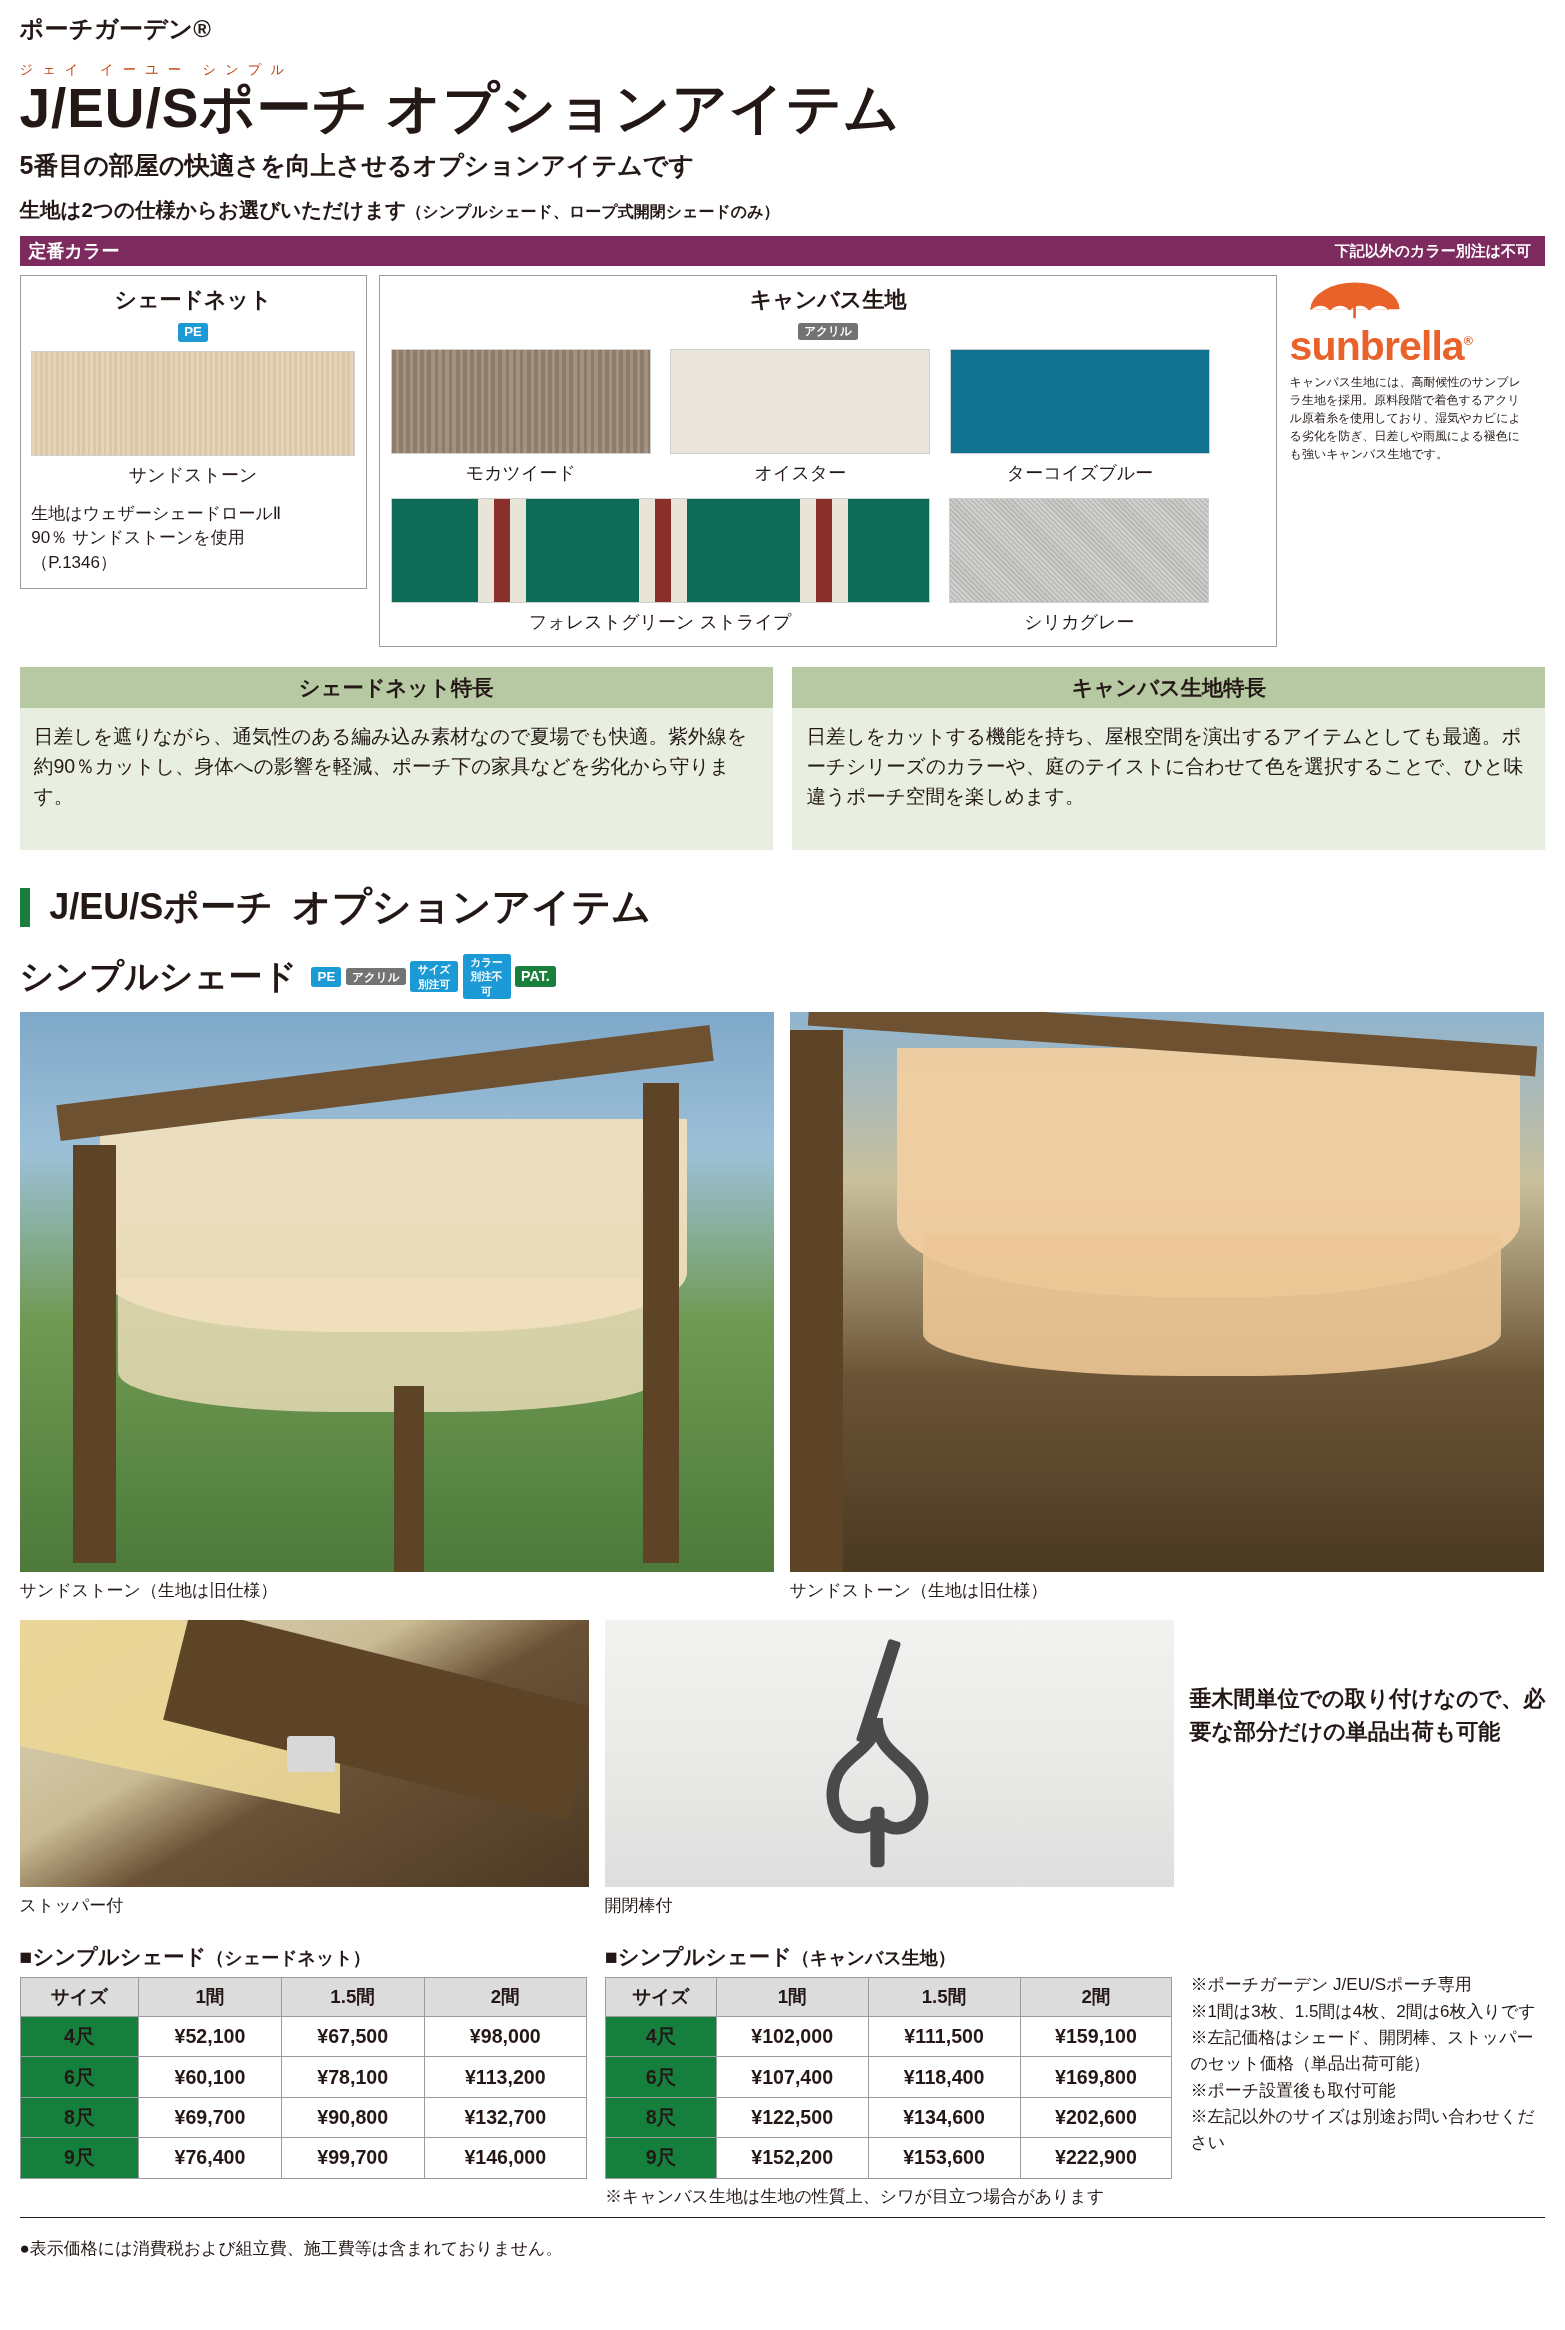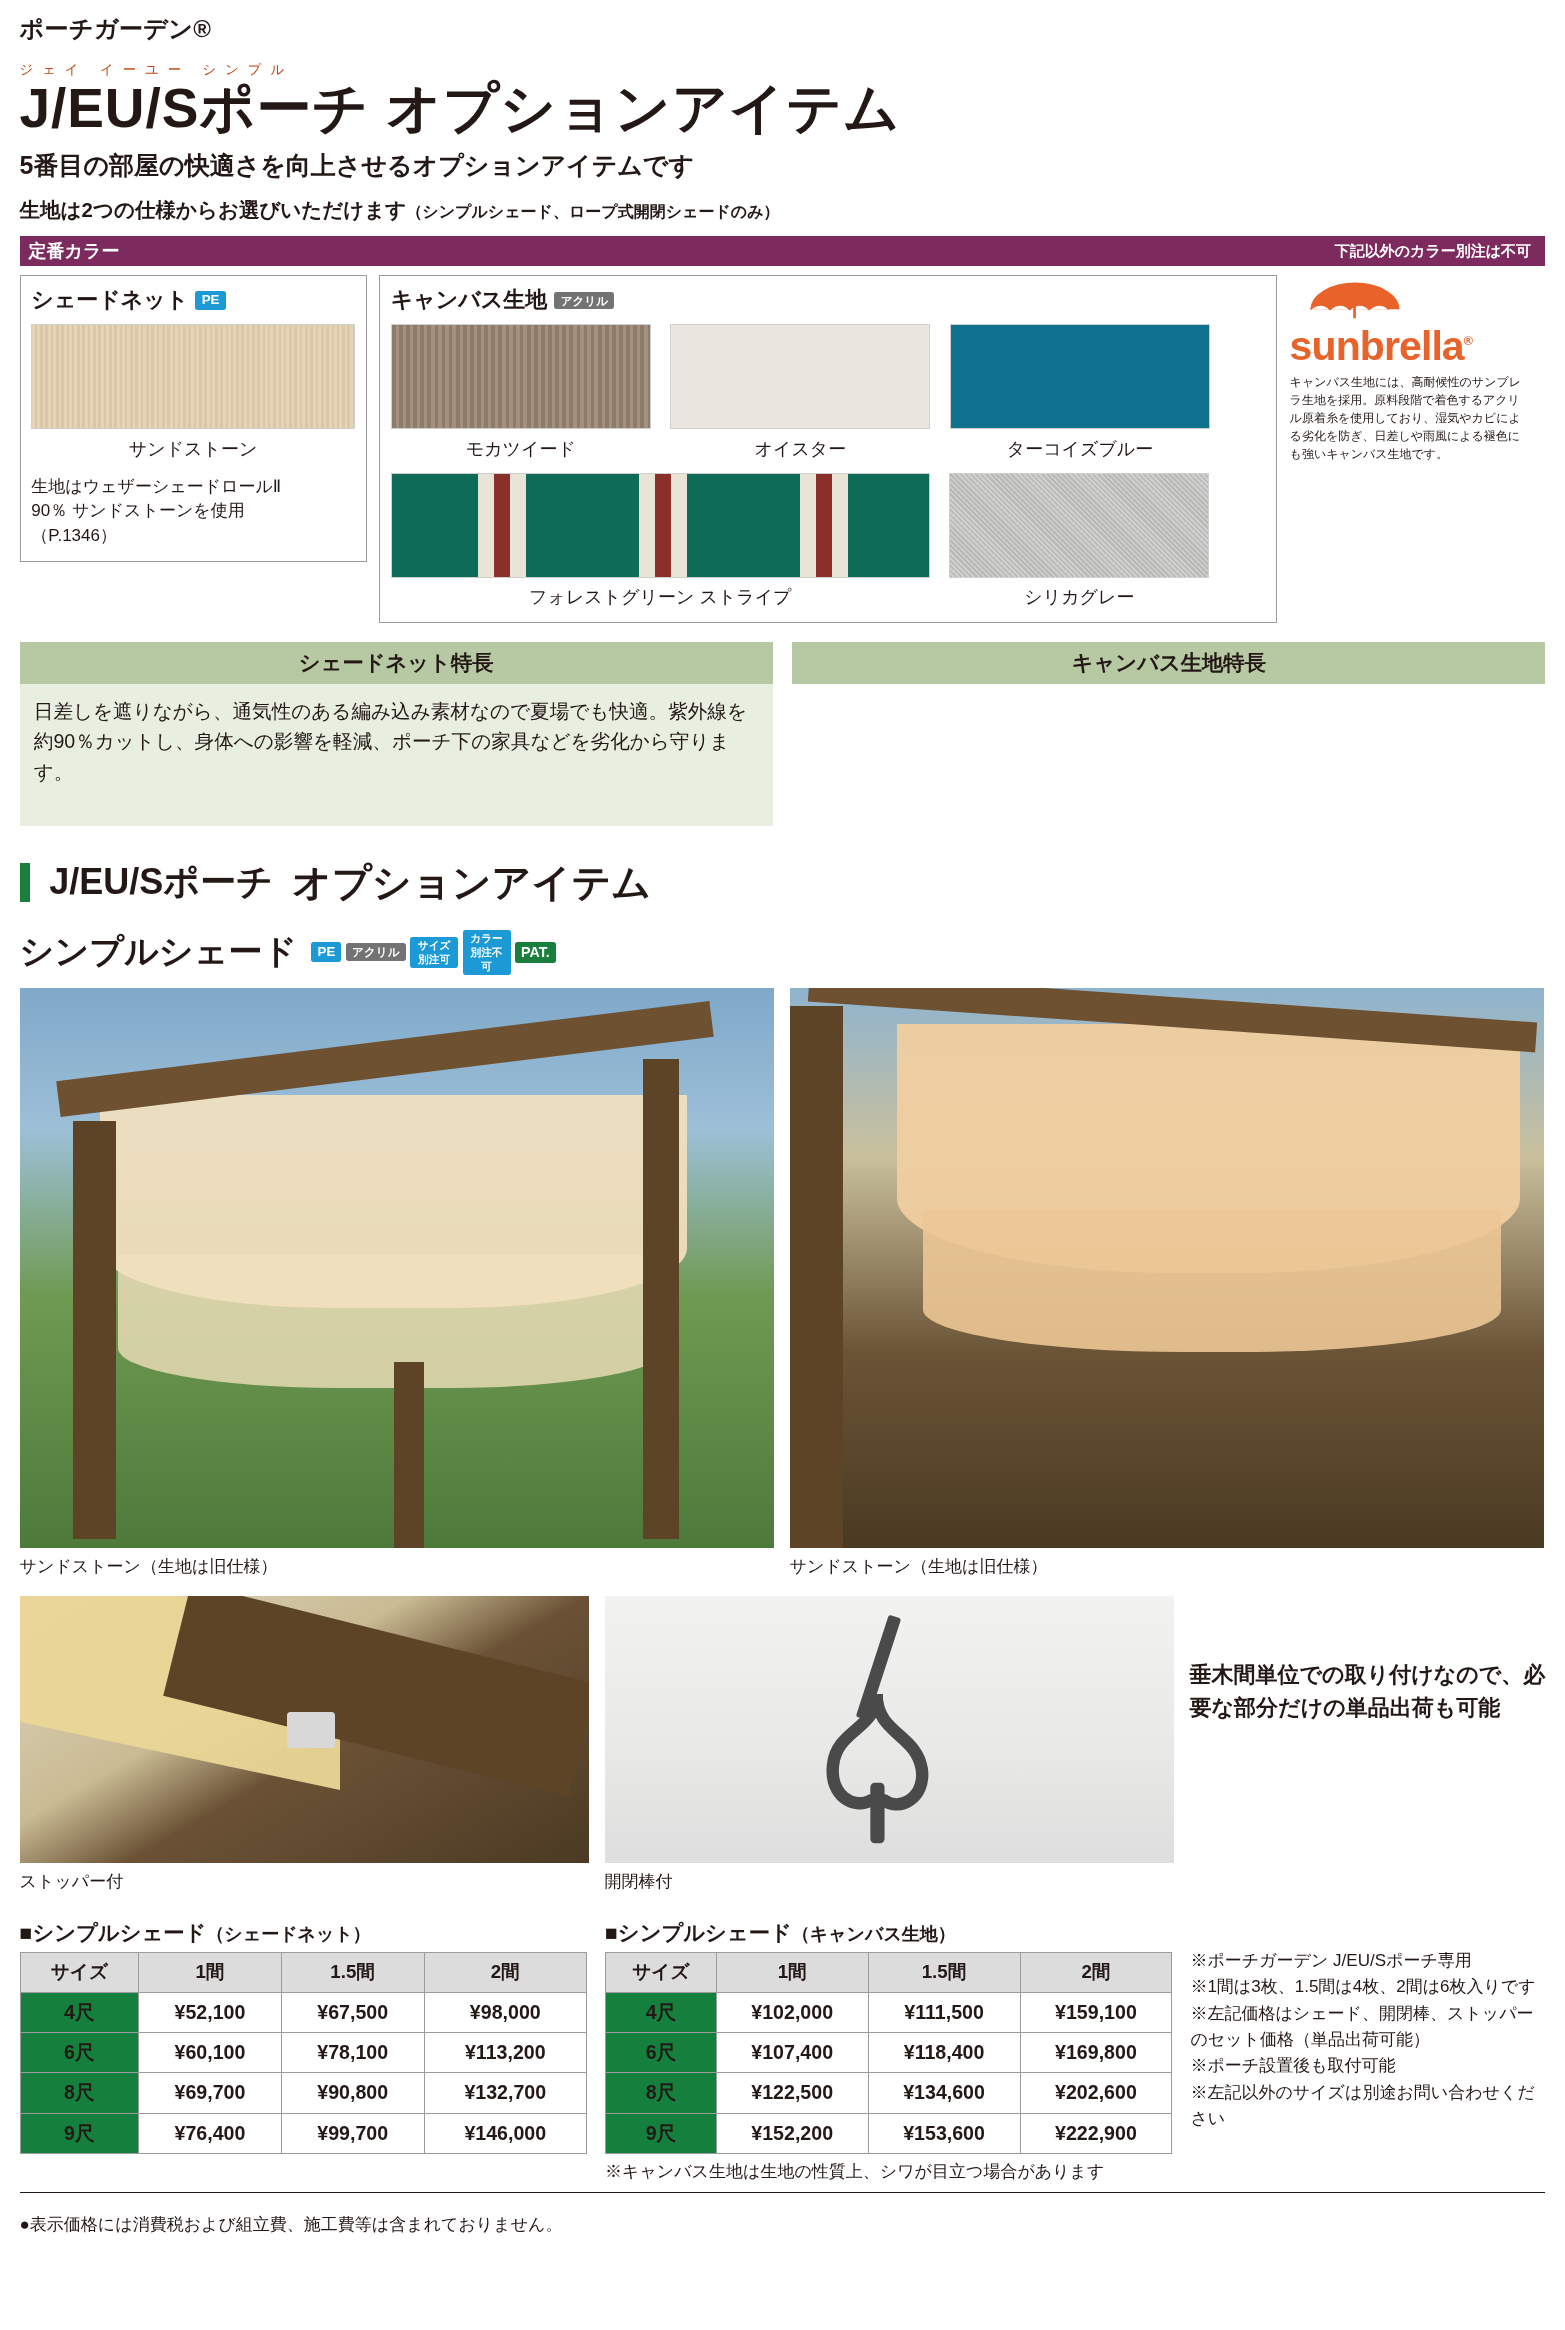--- a/index.html
+++ b/index.html
@@ -30,21 +30,21 @@
   }
   .colorbar .left { font-size:18px; font-weight:bold; }
   .colorbar .right {
     font-size:15px; font-weight:bold; background:#7d2b5e; color:#fff;
     padding:1.8px 5.3px;
   }
 
   
   .swatch-area { display:flex; gap:12.5px; margin-top:9px; align-items:flex-start; }
   .panel { border:0.9px solid #9b9b9b; padding:9px 10.7px 12.5px 10.7px; }
-  .panel-title { font-size:22px; font-weight:bold; display:flex; align-items:center; gap:7.1px; }
+  .panel-title { font-size:22px; font-weight:bold; display:flex; align-items:center; gap:7.1px;flex-direction:column; }
   .tag {
     display:inline-block; font-size:13.3px; font-weight:bold; color:#fff;
     padding:0.9px 6.2px; border-radius:2.7px; line-height:1.35;
   }
   .tag-pe { background:#1b9ad6; }
   .tag-acryl { background:#737373; font-size:11.6px; }
   .tag-size { background:#1b9ad6; font-size:10.7px; text-align:center; }
   .tag-color { background:#1b9ad6; font-size:10.7px; text-align:center; }
   .tag-pat { background:#1a7e3c; font-size:14.2px; }
 
@@ -239,20 +239,21 @@
     </div>
   </div>
 
   <div class="features">
     <div class="feature">
       <div class="feature-head">シェードネット特長</div>
       <div class="feature-body">日差しを遮りながら、通気性のある編み込み素材なので夏場でも快適。紫外線を約90％カットし、身体への影響を軽減、ポーチ下の家具などを劣化から守ります。</div>
     </div>
     <div class="feature">
       <div class="feature-head">キャンバス生地特長</div>
+      <div class="feature-body">日差しをカットする機能を持ち、屋根空間を演出するアイテムとしても最適。ポーチシリーズのカラーや、庭のテイストに合わせて色を選択することで、ひと味違うポーチ空間を楽しめます。</div>
     </div>
   </div>
 
   <div class="section-head">
     <div class="section-bar"></div>
     <div class="section-title1">J/EU/Sポーチ</div>
     <div class="section-title2">オプションアイテム</div>
   </div>
 
   <div class="product-head">

